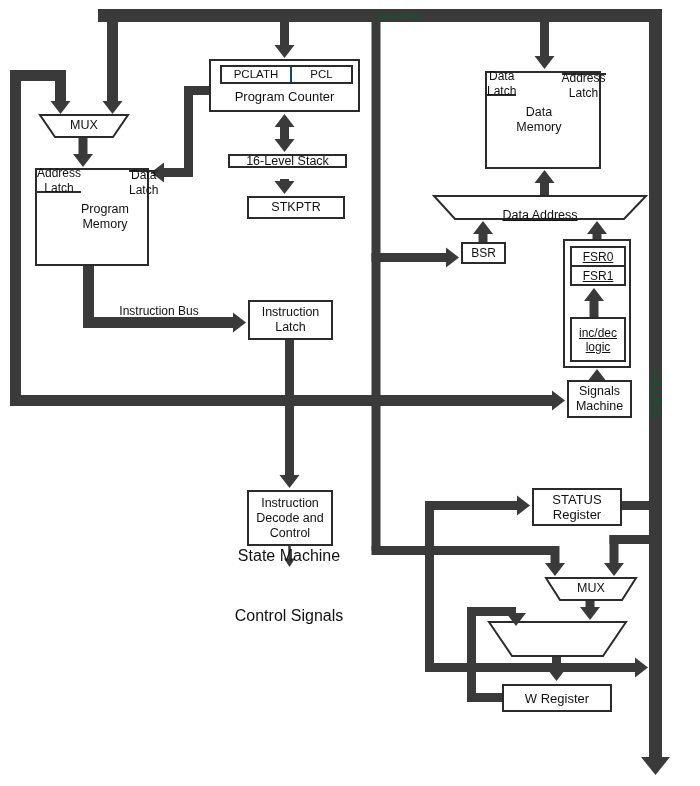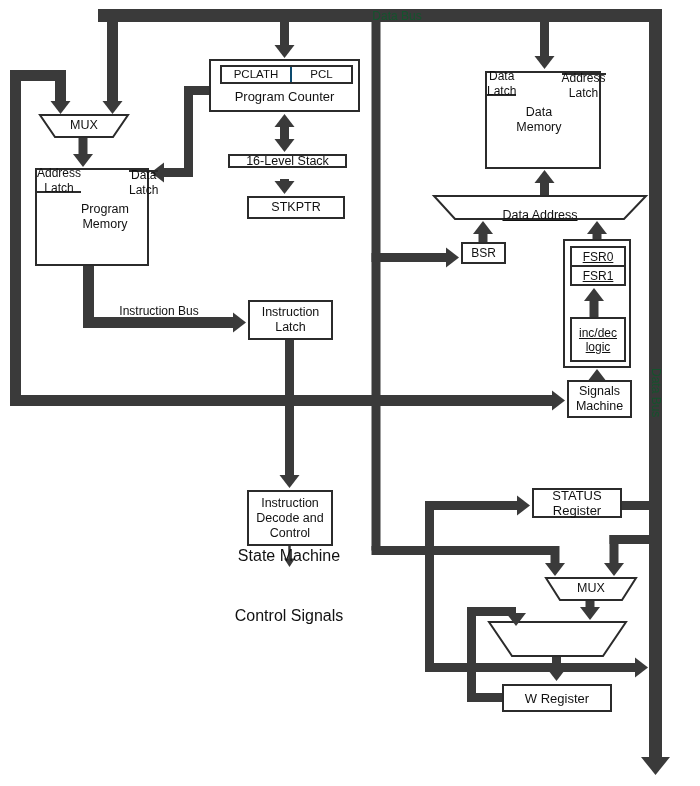--- a/index.html
+++ b/index.html
@@ -177,21 +177,21 @@
       <span>Decode and</span>
       <span>Control</span>
     </div>
   </div>
 
   <div class="label" style="left:219px;top:570px;width:140px;height:32px;font-size:16px;line-height:16px;gap:44px;">
     <span>State Machine</span>
     <span>Control Signals</span>
   </div>
 
-  <div class="box" style="left:532px;top:488px;width:90px;height:30px;">
+  <div class="box" style="left:532px;top:488px;width:90px;height:38px;">
     <div class="label" style="position:static;font-size:13px;">
       <span>STATUS</span>
       <span>Register</span>
     </div>
   </div>
 
   <div class="box" style="left:502px;top:684px;width:110px;height:28px;font-size:13px;">W Register</div>
 
 </div>
 

